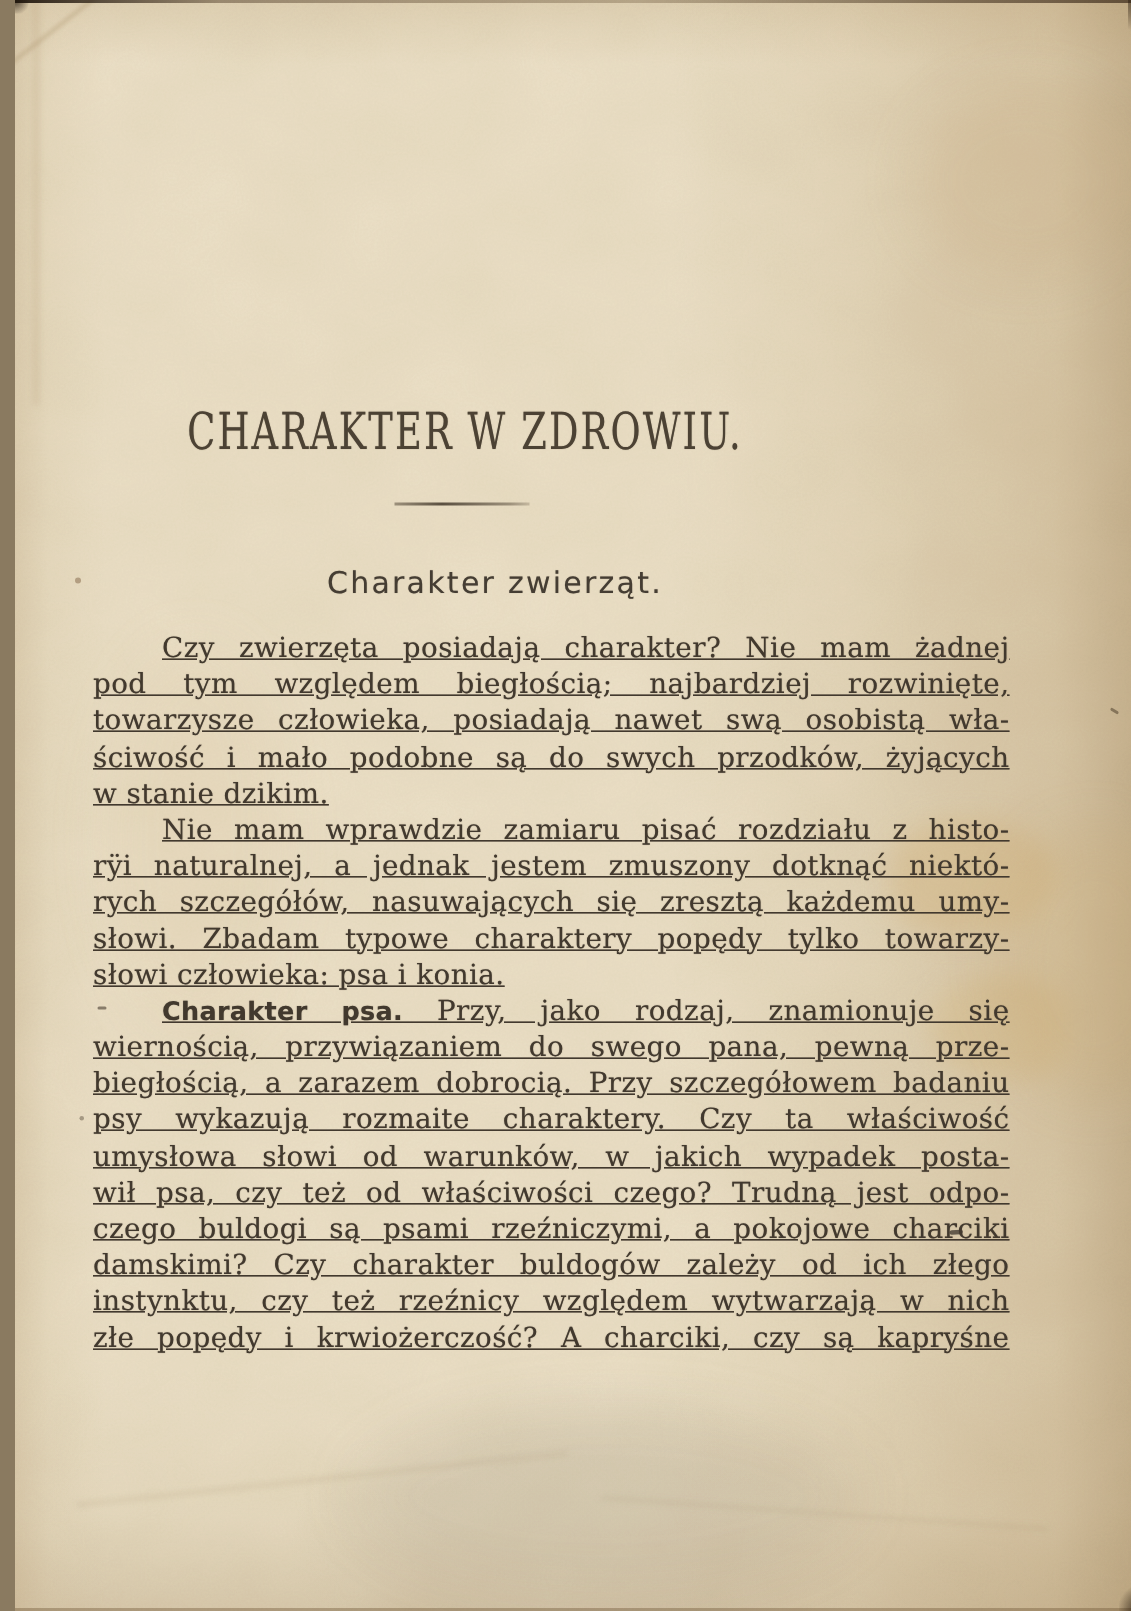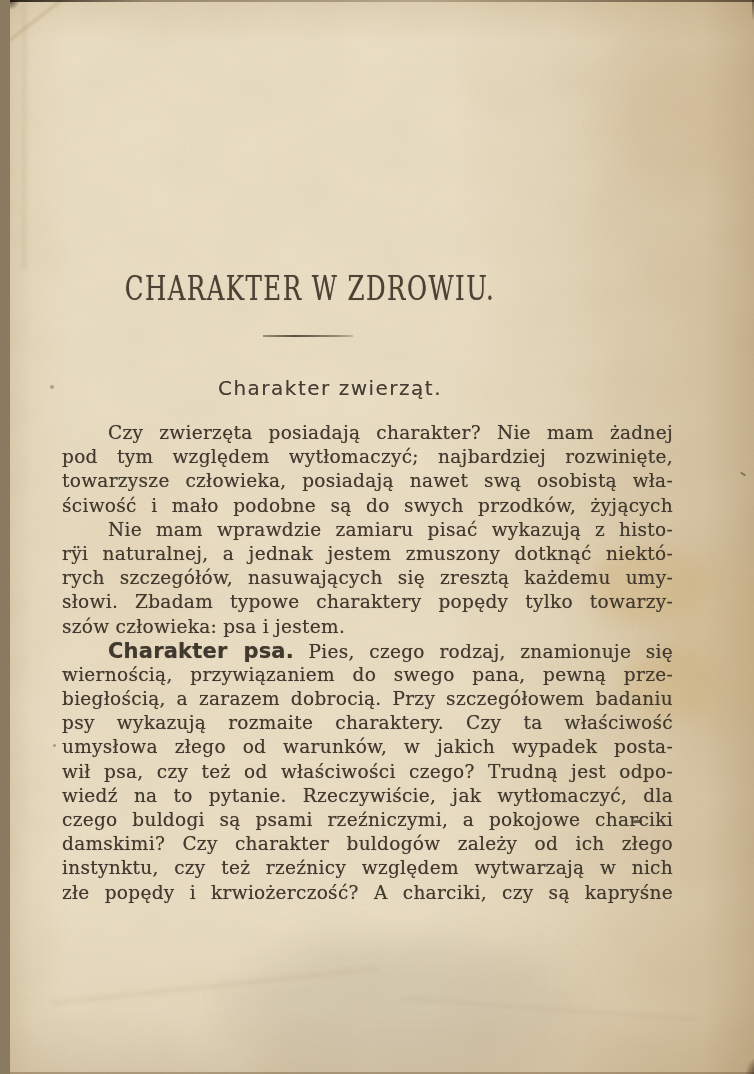--- a/index.html
+++ b/index.html
@@ -70,25 +70,25 @@
     font-family:"DejaVu Sans", sans-serif;font-size:20px;
     letter-spacing:1.5px;color:#453d33;
     text-shadow:0 0 0.6px rgba(69,61,51,0.45);
   }
   .body-block{
     position:absolute;left:52px;top:421px;width:611px;
     font-size:18.5px;letter-spacing:0.3px;
   }
   .line{
     height:24.2px;line-height:24.2px;white-space:nowrap;
-    text-align:justify;text-align-last:justify;
+    text-align:justify;text-align-last:justify;text-decoration:underline;
   }
   .line.first{text-indent:46px;}
   .line.pend{text-align-last:left;}
-  .lead{font-family:"DejaVu Sans", sans-serif;font-weight:bold;font-size:21px;letter-spacing:0.2px;}
+  .lead{font-family:"DejaVu Sans", sans-serif;font-weight:bold;font-size:17px;letter-spacing:0.2px;}
 </style>
 </head>
 <body>
 
 <div class="page">
 
   <svg class="grain" width="754" height="1074" aria-hidden="true">
     <filter id="f1" x="0" y="0" width="100%" height="100%">
       <feTurbulence type="fractalNoise" baseFrequency="0.7" numOctaves="2" seed="7"></feTurbulence>
       <feColorMatrix type="matrix" values="0 0 0 0 0.45  0 0 0 0 0.38  0 0 0 0 0.28  0 0 0 0.35 0"></feColorMatrix>
@@ -119,42 +119,42 @@
   <div class="speck speck4"></div>
   <div class="speck speck5"></div>
 
   <div class="title">CHARAKTER W ZDROWIU.</div>
   <div class="divider"></div>
   <div class="subheading ink">Charakter zwierząt.</div>
 
   <div class="body-block ink">
     <div>
       <div class="line first">Czy zwierzęta posiadają charakter? Nie mam żadnej</div>
-      <div class="line">pod tym względem wytłomaczyć; najbardziej rozwinięte,</div>
+      <div class="line">pod tym względem biegłością; najbardziej rozwinięte,</div>
       <div class="line">towarzysze człowieka, posiadają nawet swą osobistą wła-</div>
       <div class="line">ściwość i mało podobne są do swych przodków, żyjących</div>
+      <div class="line pend">w stanie dzikim.</div>
     </div>
     <div>
-      <div class="line first">Nie mam wprawdzie zamiaru pisać wykazują z histo-</div>
+      <div class="line first">Nie mam wprawdzie zamiaru pisać rozdziału z histo-</div>
       <div class="line">rÿi naturalnej, a jednak jestem zmuszony dotknąć niektó-</div>
       <div class="line">rych szczegółów, nasuwających się zresztą każdemu umy-</div>
       <div class="line">słowi. Zbadam typowe charaktery popędy tylko towarzy-</div>
-      <div class="line pend">szów człowieka: psa i jestem.</div>
+      <div class="line pend">słowi człowieka: psa i konia.</div>
     </div>
     <div>
       <div class="line first">
         <span class="lead">Charakter psa.</span>
-        <span>Pies, czego rodzaj, znamionuje się</span>
+        <span>Przy, jako rodzaj, znamionuje się</span>
       </div>
       <div class="line">wiernością, przywiązaniem do swego pana, pewną prze-</div>
       <div class="line">biegłością, a zarazem dobrocią. Przy szczegółowem badaniu</div>
       <div class="line">psy wykazują rozmaite charaktery. Czy ta właściwość</div>
-      <div class="line">umysłowa złego od warunków, w jakich wypadek posta-</div>
+      <div class="line">umysłowa słowi od warunków, w jakich wypadek posta-</div>
       <div class="line">wił psa, czy też od właściwości czego? Trudną jest odpo-</div>
-      <div class="line">wiedź na to pytanie. Rzeczywiście, jak wytłomaczyć, dla</div>
       <div class="line">czego buldogi są psami rzeźniczymi, a pokojowe charciki</div>
       <div class="line">damskimi? Czy charakter buldogów zależy od ich złego</div>
       <div class="line">instynktu, czy też rzeźnicy względem wytwarzają w nich</div>
       <div class="line">złe popędy i krwiożerczość? A charciki, czy są kapryśne</div>
     </div>
   </div>
 
   <div class="edge-top"></div>
   <div class="edge-right-soft"></div>
   <div class="edge-right"></div>

